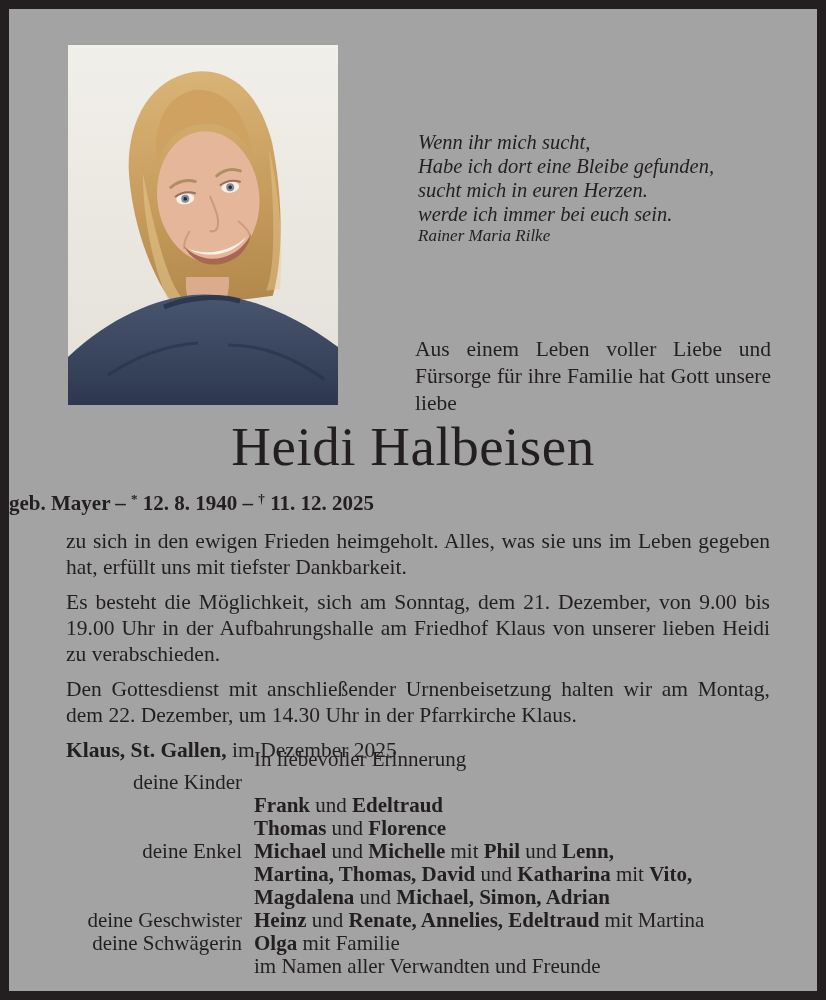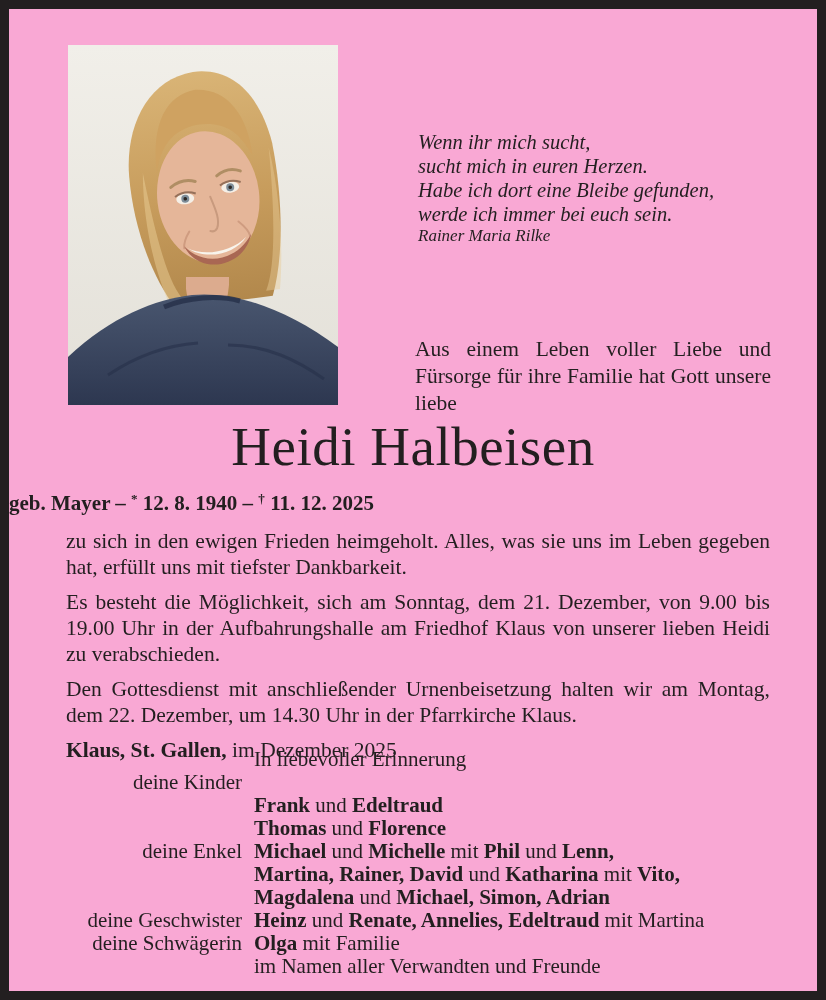--- a/index.html
+++ b/index.html
@@ -1,19 +1,19 @@
 <!DOCTYPE html>
 <html><head>
 <meta charset="utf-8">
 <style>
   html,body{margin:0;padding:0;background:#444;}
   .page{
     position:relative;
     width:826px;height:1000px;
-    background:#f9a8d4;
+    background:#a3a3a3;
     font-family:"Liberation Serif","DejaVu Serif",serif;
     color:#231f20;
     overflow:hidden;
     margin:0 auto;
   }
   .frame{
     position:absolute;inset:0;
     border:9px solid #231f20;
     pointer-events:none;
     z-index:50;
@@ -118,22 +118,22 @@
       <path d="M118,244 C122,270 128,280 140,282 C152,280 158,268 161,240 L161,232 L118,232 Z" fill="#dcab8e"></path>
       <path d="M0,360 L0,312 C42,272 88,254 124,250 C164,246 216,262 270,302 L270,360 Z" fill="url(#sg)"></path>
       <path d="M96,262 C120,252 150,250 172,256" stroke="#253049" stroke-width="5" fill="none" opacity="0.8"></path>
       <path d="M40,330 C70,310 100,300 130,298" stroke="#27304a" stroke-width="3" fill="none" opacity="0.6"></path>
       <path d="M160,300 C200,300 230,316 256,334" stroke="#27304a" stroke-width="3" fill="none" opacity="0.6"></path>
     </svg>
   </div>
 
   <div class="quote">
     <div>Wenn ihr mich sucht,</div>
+    <div>Habe ich dort eine Bleibe gefunden,</div>
     <div>sucht mich in euren Herzen.</div>
-    <div>Habe ich dort eine Bleibe gefunden,</div>
     <div>werde ich immer bei euch sein.</div>
     <div class="attribution">Rainer Maria Rilke</div>
   </div>
 
   <div class="intro">Aus einem Leben voller Liebe und Fürsorge für ihre Familie hat Gott unsere liebe</div>
 
   <div class="name">Heidi Halbeisen</div>
 
   <div class="subtitle"><span>geb. Mayer – </span><sup>*</sup><span> 12. 8. 1940 – </span><sup>†</sup><span> 11. 12. 2025</span></div>
 
@@ -159,21 +159,21 @@
     <div class="frow">
       <div class="flabel"></div>
       <div class="fval"><span class="b">Thomas</span><span> und </span><span class="b">Florence</span></div>
     </div>
     <div class="frow">
       <div class="flabel">deine Enkel</div>
       <div class="fval"><span class="b">Michael</span><span> und </span><span class="b">Michelle</span><span> mit </span><span class="b">Phil</span><span> und </span><span class="b">Lenn,</span></div>
     </div>
     <div class="frow">
       <div class="flabel"></div>
-      <div class="fval"><span class="b">Martina, Rainer, David</span><span> und </span><span class="b">Katharina</span><span> mit </span><span class="b">Vito,</span></div>
+      <div class="fval"><span class="b">Martina, Thomas, David</span><span> und </span><span class="b">Katharina</span><span> mit </span><span class="b">Vito,</span></div>
     </div>
     <div class="frow">
       <div class="flabel"></div>
       <div class="fval"><span class="b">Magdalena</span><span> und </span><span class="b">Michael, Simon, Adrian</span></div>
     </div>
     <div class="frow">
       <div class="flabel">deine Geschwister</div>
       <div class="fval"><span class="b">Heinz</span><span> und </span><span class="b">Renate, Annelies, Edeltraud</span><span> mit Martina</span></div>
     </div>
     <div class="frow">

